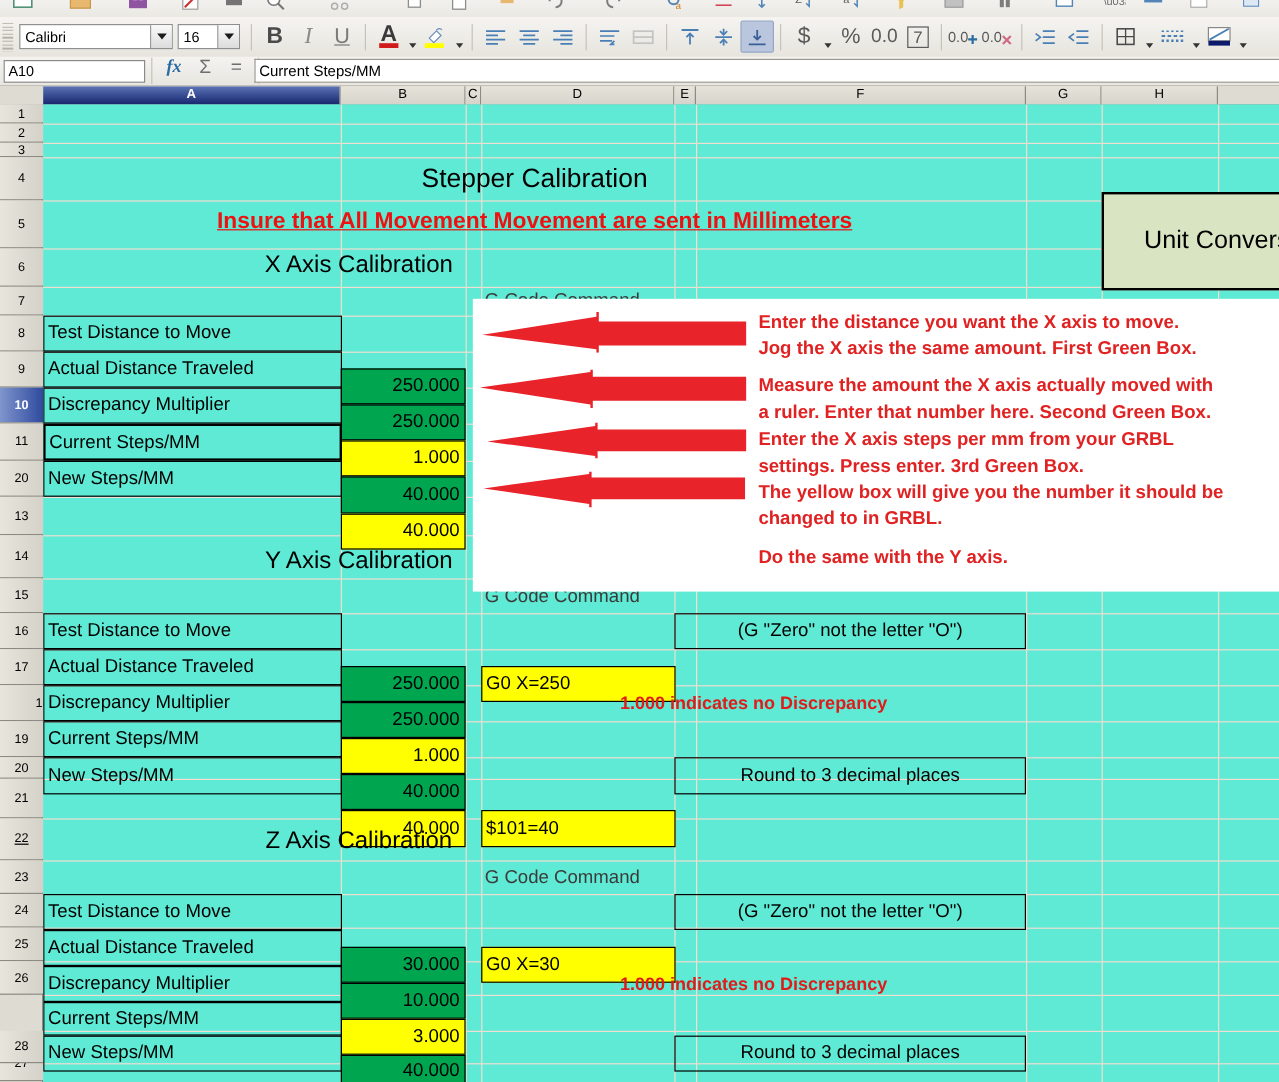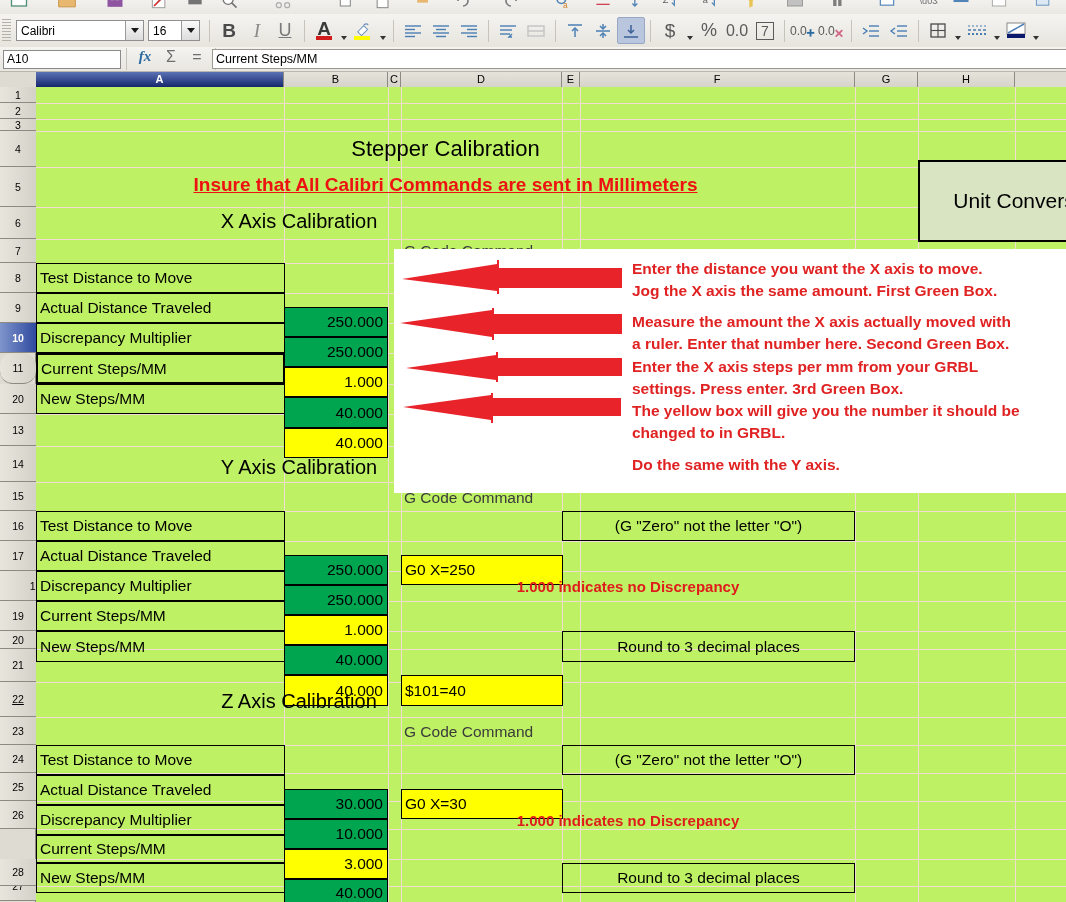--- a/index.html
+++ b/index.html
@@ -97,21 +97,21 @@
      background:#dedbd2;border-right:1px solid #8c8a82;box-sizing:border-box;}
   .rh{
     position:absolute;left:0;width:36px;box-sizing:border-box;
     background:linear-gradient(to right,#e8e5dc,#d4d1c8);
     border-bottom:1px solid #8c8a82;
     font-size:10.5px;color:#000;text-align:center;
     display:flex;align-items:center;justify-content:center;
   }
   .rh.sel{background:linear-gradient(to right,#7f95cd,#2f4a9e);color:#fff;font-weight:bold;}
 
-  .sheet{position:absolute;left:36px;top:87px;right:0;bottom:0;overflow:hidden;background:#bef264;}
+  .sheet{position:absolute;left:36px;top:87px;right:0;bottom:0;overflow:hidden;background:#5eead4;}
   .gl-v{position:absolute;top:0;bottom:0;width:1px;background:#f0dfd1;}
   .gl-h{position:absolute;left:0;right:0;height:1px;background:#f0dfd1;}
 
   .cell{position:absolute;box-sizing:border-box;font-size:15px;color:#000;
     display:flex;align-items:center;white-space:nowrap;overflow:hidden;}
   .cell.r{justify-content:flex-end;padding-right:4px;}
   .cell.l{justify-content:flex-start;padding-left:3px;}
   .cell.c{justify-content:center;}
   .grn{background:#00a550;}
   .ylw{background:#ffff00;}
@@ -495,21 +495,21 @@
       <div class="rh" style="top: 0px; height: 16px;">1</div>
       <div class="rh" style="top: 16px; height: 16px;">2</div>
       <div class="rh" style="top: 32px; height: 12px;">3</div>
       <div class="rh" style="top: 44px; height: 36px;">4</div>
       <div class="rh" style="top: 80px; height: 40px;">5</div>
       <div class="rh" style="top: 120px; height: 32px;">6</div>
       <div class="rh" style="top: 152px; height: 24px;">7</div>
       <div class="rh" style="top: 176px; height: 30px;">8</div>
       <div class="rh" style="top: 206px; height: 30px;">9</div>
       <div class="rh sel" style="top: 236px; height: 30px;">10</div>
-      <div class="rh" style="top: 266px; height: 31px; border-radius: 13px;">11</div>
+      <div class="rh" style="top: 266px; height: 31px;">11</div>
       <div class="rh" style="top: 297px; height: 30px;">20</div>
       <div class="rh" style="top: 327px; height: 32px;">13</div>
       <div class="rh" style="top: 359px; height: 36px;">14</div>
       <div class="rh" style="top: 395px; height: 29px;">15</div>
       <div class="rh" style="top: 424px; height: 30px;">16</div>
       <div class="rh" style="top: 454px; height: 30px;">17</div>
       <div class="rh" style="top: 484px; height: 30px; padding-left: 35px;">18</div>
       <div class="rh" style="top: 514px; height: 30px;">19</div>
       <div class="rh" style="top: 544px; height: 18px;">20</div>
       <div class="rh" style="top: 562px; height: 33px;">21</div>
@@ -556,21 +556,21 @@
     <div class="gl-v" style="left:352px"></div>
     <div class="gl-v" style="left:365px"></div>
     <div class="gl-v" style="left:526px"></div>
     <div class="gl-v" style="left:544px"></div>
     <div class="gl-v" style="left:819px"></div>
     <div class="gl-v" style="left:882px"></div>
     <div class="gl-v" style="left:979px"></div>
 
     <div class="cell c title-big" style="left:0;top:44px;width:819px;height:36px">Stepper Calibration</div>
 
-    <div class="cell c warn" style="left:0;top:80px;width:819px;height:36px">Insure that All Calibri Commands are sent in Millimeters</div>
+    <div class="cell c warn" style="left:0;top:80px;width:819px;height:36px">Insure that All Movement Movement are sent in Millimeters</div>
 
     <div class="unitbox" style="left:882px;top:73px;width:220px;height:82px">
       <span>Unit Conversion</span>
     </div>
 
     <div class="cell c title-sec" style="left:0;top:116px;width:526px;height:36px">X Axis Calibration</div>
     <div class="cell l label" style="left:365px;top:151px;width:300px;height:26px;color:#3b3b3b">G Code Command</div>
 
     <div class="cell l label bord" style="left:0;top:176px;width:249px;height:30px">Test Distance to Move</div>
     <div class="cell r num grn bord" style="left:248px;top:176px;width:104px;height:30px">250.000</div>

